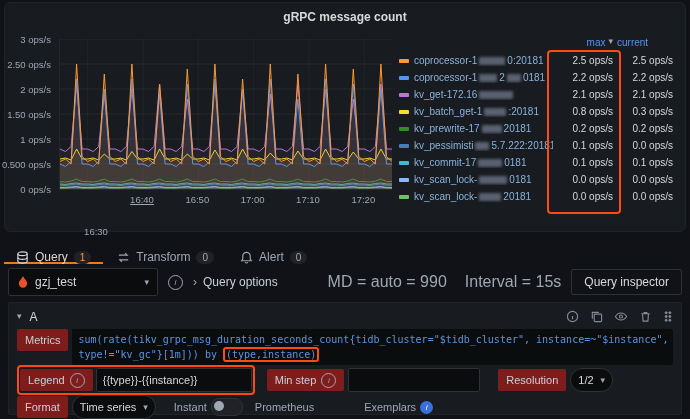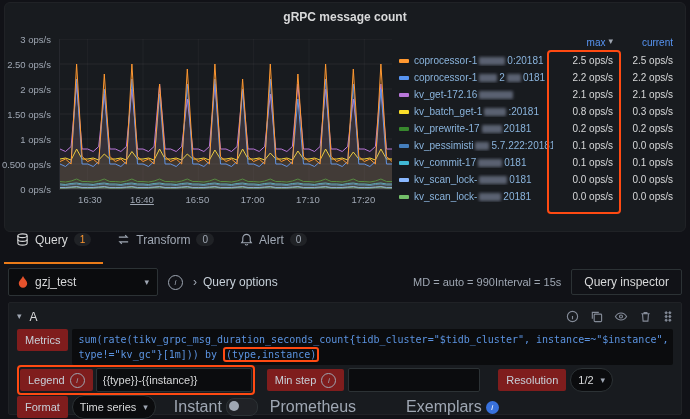--- a/index.html
+++ b/index.html
@@ -14,63 +14,63 @@
   #y-axis{position:absolute;left:4px;top:36px;width:46px;height:150px}
   .ytick{position:absolute;right:4px;font-size:9.5px;color:#9fa7b3;white-space:nowrap}
   .plot{position:absolute;left:54px;top:36px;width:332px;height:150px;border-left:1px solid #26282e;border-bottom:1px solid #26282e}
   #x-axis{position:absolute;left:54px;top:189px;width:332px;height:14px}
   .xtick{position:absolute;top:2px;transform:translateX(-50%);font-size:9.5px;color:#9fa7b3}
   
   .legend{position:absolute;left:394px;top:32px;right:8px;height:192px;font-size:10px}
   .lheader{display:flex;align-items:center;height:15px;margin-bottom:2px}
   .lheader .sp{flex:1}
   .hmax{width:60px;text-align:right;color:#5794f2;cursor:pointer;display:flex;justify-content:flex-end;align-items:flex-start;gap:3px}
-  .hcur{width:56px;text-align:right;color:#5794f2;margin-left:4px;padding-right:4px}
+  .hcur{width:56px;color:#5794f2;margin-left:4px;padding-right:4px}
   .lrow{display:flex;align-items:center;height:17px}
   .swatch{width:10px;height:4px;border-radius:1px;margin-right:5px;flex:none}
   .lname{flex:1;color:#8ab4dd;white-space:nowrap;overflow:hidden;display:flex;align-items:center;gap:2px}
   .lval{width:60px;text-align:right;color:#d8d9da;flex:none}
   .lcur{width:56px;text-align:right;color:#d8d9da;margin-left:4px;padding-right:4px;flex:none}
   .blur{display:inline-block;height:8px;background:#5a6171;border-radius:1px;filter:blur(1.5px);flex:none}
   .annotation{border:2px solid #ff4a12;border-radius:4px;pointer-events:none}
   .legend-annotation{position:absolute;right:56px;top:15px;width:70px;height:160px}
   
   .tabbar{position:absolute;top:233px;left:4px;right:4px;height:31px;display:flex;align-items:stretch;gap:2px}
-  .tab{display:flex;align-items:flex-start;gap:6px;padding:0 12px;color:#9fa7b3;cursor:pointer;font-size:12px}
+  .tab{display:flex;align-items:flex-end;gap:6px;padding:0 12px;color:#9fa7b3;cursor:pointer;font-size:12px}
   .tab svg{stroke:#9fa7b3}
   .tab-active{color:#d8d9da;box-shadow:inset 0 -2px 0 #eb7b18}
   .tab-active svg{stroke:#d8d9da}
   .count{font-size:10px;color:#9fa7b3;background:#202226;border-radius:8px;padding:1px 6px;line-height:11px}
   .count-orange{color:#ff9830}
   
   .ds-row{position:absolute;top:268px;left:8px;right:8px;height:28px;display:flex;align-items:center;gap:10px}
   .ds-picker{display:flex;align-items:center;gap:6px;background:#0b0c0e;border:1px solid #2c3235;border-radius:2px;height:26px;padding:0 8px;width:132px;cursor:pointer}
   .ds-picker .chev{margin-left:auto}
   .i-icon{width:13px;height:13px;border-radius:50%;border:1px solid #9fa7b3;color:#9fa7b3;font-size:8px;
           display:inline-flex;align-items:center;justify-content:center;flex:none;font-style:italic}
   .qopts{display:flex;align-items:center;gap:6px;color:#c7d0d9;cursor:pointer}
   .chev-r{color:#9fa7b3;font-size:12px}
-  .stats{margin-left:auto;color:#9fa7b3;font-size:11px;display:flex;}
+  .stats{margin-left:auto;color:#9fa7b3;font-size:16px;display:flex;gap:18px}
   .inspector{border:1px solid #2c3235;background:transparent;height:26px;padding:0 12px;border-radius:2px;color:#d8d9da;font-size:12px;cursor:pointer;font-family:inherit}
   
   .qcard{position:absolute;left:8px;top:302px;right:8px;bottom:4px;background:#181b1f;border:1px solid #202226;border-radius:2px;padding:4px 8px 2px}
   .qheader{display:flex;align-items:center;height:19px;gap:8px;color:#d8d9da;font-size:12px}
   .qicons{margin-left:auto;display:flex;gap:11px;align-items:center}
   .qicons svg{stroke:#848b98;cursor:pointer}
   .qrow{display:flex;align-items:center;margin-top:3px;gap:4px}
   .qrow-top{align-items:flex-start}
   .label-box{background:#7f1d1d;color:#c7d0d9;font-size:11px;height:22px;display:inline-flex;align-items:center;gap:5px;padding:0 8px;border-radius:2px;flex:none}
   .code-box{flex:1;background:#0b0c0e;border-radius:2px;padding:3px 6px;font-family:"DejaVu Sans Mono",monospace;
             font-size:10px;line-height:15px;color:#5b93e0;overflow:hidden}
   .cl{white-space:nowrap}
   .hl-span{border:2px solid #ff4a12;border-radius:3px;padding:0 1px}
   .hl-wrap{display:inline-flex;align-items:center;border:2px solid #ff4a12;border-radius:4px;padding:1px;gap:3px;margin:-3px 0;flex:none}
   .text-input{background:#0b0c0e;border:1px solid #2c3235;border-radius:2px;height:22px;color:#d8d9da;font-size:11px;padding:0 6px;font-family:inherit}
   .select-box{display:inline-flex;align-items:center;gap:7px;background:#0b0c0e;border:1px solid #2c3235;border-radius:12px;height:22px;padding:0 7px;color:#d8d9da;font-size:11px;cursor:pointer;flex:none}
-  .plain{color:#9fa7b3;font-size:16px}
+  .plain{color:#9fa7b3;font-size:11px}
   .toggle{width:30px;height:16px;border-radius:8px;background:#202226;border:1px solid #2c3235;position:relative;cursor:pointer;flex:none}
   .toggle::after{content:"";position:absolute;left:2px;top:2px;width:10px;height:10px;border-radius:50%;background:#9fa7b3}
   .blue-dot{width:13px;height:13px;border-radius:50%;background:#3871dc;color:#fff;font-size:8px;display:inline-flex;align-items:center;justify-content:center;font-style:italic;cursor:pointer}
   .exemplars{margin-left:46px}
   .ml14{margin-left:14px}.ml8{margin-left:8px}
   .grid{stroke:rgba(204,204,220,0.08);stroke-width:1}
   .gridv{stroke:rgba(204,204,220,0.05);stroke-width:1}
 </style>
 </head>
 <body>
@@ -119,21 +119,21 @@
           <polyline points="0.0,120.0 5.5,119.0 11.1,121.0 16.6,110.0 22.1,120.0 27.7,120.0 33.2,119.0 38.7,121.0 44.3,115.0 49.8,120.0 55.3,120.0 60.9,119.0 66.4,121.0 71.9,112.5 77.5,120.0 83.0,120.0 88.5,119.0 94.1,121.0 99.6,110.0 105.1,120.0 110.7,120.0 116.2,119.0 121.7,121.0 127.3,115.0 132.8,120.0 138.3,120.0 143.9,119.0 149.4,121.0 154.9,111.0 160.5,120.0 166.0,120.0 171.5,119.0 177.1,121.0 182.6,110.0 188.1,120.0 193.7,120.0 199.2,119.0 204.7,121.0 210.3,114.0 215.8,120.0 221.3,120.0 226.9,119.0 232.4,121.0 237.9,112.0 243.5,120.0 249.0,120.0 254.5,119.0 260.1,121.0 265.6,110.0 271.1,120.0 276.7,120.0 282.2,119.0 287.7,121.0 293.3,113.0 298.8,120.0 304.3,120.0 309.9,119.0 315.4,121.0 320.9,110.0 326.5,120.0 332.0,120.0" fill="none" stroke="#fade2a" stroke-width="1"></polyline>
           <polygon points="0.0,110.0 5.5,112.5 11.1,107.5 16.6,45.0 22.1,110.0 27.7,110.0 33.2,112.5 38.7,107.5 44.3,55.0 49.8,110.0 55.3,110.0 60.9,112.5 66.4,107.5 71.9,50.0 77.5,110.0 83.0,110.0 88.5,112.5 94.1,107.5 99.6,45.0 105.1,110.0 110.7,110.0 116.2,112.5 121.7,107.5 127.3,60.0 132.8,110.0 138.3,110.0 143.9,112.5 149.4,107.5 154.9,45.0 160.5,110.0 166.0,110.0 171.5,112.5 177.1,107.5 182.6,50.0 188.1,110.0 193.7,110.0 199.2,112.5 204.7,107.5 210.3,55.0 215.8,110.0 221.3,110.0 226.9,112.5 232.4,107.5 237.9,45.0 243.5,110.0 249.0,110.0 254.5,112.5 260.1,107.5 265.6,50.0 271.1,110.0 276.7,110.0 282.2,112.5 287.7,107.5 293.3,60.0 298.8,110.0 304.3,110.0 309.9,112.5 315.4,107.5 320.9,45.0 326.5,110.0 332.0,110.0 332,150 0,150" fill="#b877d9" opacity="0.07"></polygon>
           <polyline points="0.0,110.0 5.5,112.5 11.1,107.5 16.6,45.0 22.1,110.0 27.7,110.0 33.2,112.5 38.7,107.5 44.3,55.0 49.8,110.0 55.3,110.0 60.9,112.5 66.4,107.5 71.9,50.0 77.5,110.0 83.0,110.0 88.5,112.5 94.1,107.5 99.6,45.0 105.1,110.0 110.7,110.0 116.2,112.5 121.7,107.5 127.3,60.0 132.8,110.0 138.3,110.0 143.9,112.5 149.4,107.5 154.9,45.0 160.5,110.0 166.0,110.0 171.5,112.5 177.1,107.5 182.6,50.0 188.1,110.0 193.7,110.0 199.2,112.5 204.7,107.5 210.3,55.0 215.8,110.0 221.3,110.0 226.9,112.5 232.4,107.5 237.9,45.0 243.5,110.0 249.0,110.0 254.5,112.5 260.1,107.5 265.6,50.0 271.1,110.0 276.7,110.0 282.2,112.5 287.7,107.5 293.3,60.0 298.8,110.0 304.3,110.0 309.9,112.5 315.4,107.5 320.9,45.0 326.5,110.0 332.0,110.0" fill="none" stroke="#b877d9" stroke-width="1"></polyline>
           <polygon points="0.0,125.0 5.5,127.5 11.1,122.5 16.6,40.0 22.1,125.0 27.7,125.0 33.2,127.5 38.7,122.5 44.3,50.0 49.8,125.0 55.3,125.0 60.9,127.5 66.4,122.5 71.9,40.0 77.5,125.0 83.0,125.0 88.5,127.5 94.1,122.5 99.6,55.0 105.1,125.0 110.7,125.0 116.2,127.5 121.7,122.5 127.3,45.0 132.8,125.0 138.3,125.0 143.9,127.5 149.4,122.5 154.9,40.0 160.5,125.0 166.0,125.0 171.5,127.5 177.1,122.5 182.6,50.0 188.1,125.0 193.7,125.0 199.2,127.5 204.7,122.5 210.3,40.0 215.8,125.0 221.3,125.0 226.9,127.5 232.4,122.5 237.9,60.0 243.5,125.0 249.0,125.0 254.5,127.5 260.1,122.5 265.6,40.0 271.1,125.0 276.7,125.0 282.2,127.5 287.7,122.5 293.3,45.0 298.8,125.0 304.3,125.0 309.9,127.5 315.4,122.5 320.9,50.0 326.5,125.0 332.0,125.0 332,150 0,150" fill="#5794f2" opacity="0.07"></polygon>
           <polyline points="0.0,125.0 5.5,127.5 11.1,122.5 16.6,40.0 22.1,125.0 27.7,125.0 33.2,127.5 38.7,122.5 44.3,50.0 49.8,125.0 55.3,125.0 60.9,127.5 66.4,122.5 71.9,40.0 77.5,125.0 83.0,125.0 88.5,127.5 94.1,122.5 99.6,55.0 105.1,125.0 110.7,125.0 116.2,127.5 121.7,122.5 127.3,45.0 132.8,125.0 138.3,125.0 143.9,127.5 149.4,122.5 154.9,40.0 160.5,125.0 166.0,125.0 171.5,127.5 177.1,122.5 182.6,50.0 188.1,125.0 193.7,125.0 199.2,127.5 204.7,122.5 210.3,40.0 215.8,125.0 221.3,125.0 226.9,127.5 232.4,122.5 237.9,60.0 243.5,125.0 249.0,125.0 254.5,127.5 260.1,122.5 265.6,40.0 271.1,125.0 276.7,125.0 282.2,127.5 287.7,122.5 293.3,45.0 298.8,125.0 304.3,125.0 309.9,127.5 315.4,122.5 320.9,50.0 326.5,125.0 332.0,125.0" fill="none" stroke="#5794f2" stroke-width="1"></polyline>
           <polygon points="0.0,122.5 5.5,120.0 11.1,125.0 16.6,25.0 22.1,117.5 27.7,122.5 33.2,120.0 38.7,125.0 44.3,35.0 49.8,117.5 55.3,122.5 60.9,120.0 66.4,125.0 71.9,25.0 77.5,117.5 83.0,122.5 88.5,120.0 94.1,125.0 99.6,45.0 105.1,117.5 110.7,122.5 116.2,120.0 121.7,125.0 127.3,30.0 132.8,117.5 138.3,122.5 143.9,120.0 149.4,125.0 154.9,25.0 160.5,117.5 166.0,122.5 171.5,120.0 177.1,125.0 182.6,40.0 188.1,117.5 193.7,122.5 199.2,120.0 204.7,125.0 210.3,25.0 215.8,117.5 221.3,122.5 226.9,120.0 232.4,125.0 237.9,35.0 243.5,117.5 249.0,122.5 254.5,120.0 260.1,125.0 265.6,25.0 271.1,117.5 276.7,122.5 282.2,120.0 287.7,125.0 293.3,30.0 298.8,117.5 304.3,122.5 309.9,120.0 315.4,125.0 320.9,25.0 326.5,117.5 332.0,122.5 332,150 0,150" fill="#ff9830" opacity="0.07"></polygon>
           <polyline points="0.0,122.5 5.5,120.0 11.1,125.0 16.6,25.0 22.1,117.5 27.7,122.5 33.2,120.0 38.7,125.0 44.3,35.0 49.8,117.5 55.3,122.5 60.9,120.0 66.4,125.0 71.9,25.0 77.5,117.5 83.0,122.5 88.5,120.0 94.1,125.0 99.6,45.0 105.1,117.5 110.7,122.5 116.2,120.0 121.7,125.0 127.3,30.0 132.8,117.5 138.3,122.5 143.9,120.0 149.4,125.0 154.9,25.0 160.5,117.5 166.0,122.5 171.5,120.0 177.1,125.0 182.6,40.0 188.1,117.5 193.7,122.5 199.2,120.0 204.7,125.0 210.3,25.0 215.8,117.5 221.3,122.5 226.9,120.0 232.4,125.0 237.9,35.0 243.5,117.5 249.0,122.5 254.5,120.0 260.1,125.0 265.6,25.0 271.1,117.5 276.7,122.5 282.2,120.0 287.7,125.0 293.3,30.0 298.8,117.5 304.3,122.5 309.9,120.0 315.4,125.0 320.9,25.0 326.5,117.5 332.0,122.5" fill="none" stroke="#ff9830" stroke-width="1"></polyline>
         </svg>
     </div>
     <div id="x-axis">
-        <span class="xtick" style="left: 31px;">16:30</span>
+        <span class="xtick" style="left: 37px; margin-top: 32px;">16:30</span>
         <span class="xtick" style="left: 83px; text-decoration: underline;">16:40</span>
         <span class="xtick" style="left: 138.3px;">16:50</span>
         <span class="xtick" style="left: 193.7px;">17:00</span>
         <span class="xtick" style="left: 249px;">17:10</span>
         <span class="xtick" style="left: 304.3px;">17:20</span>
       </div>
 
     <div class="legend">
       <div class="lheader">
         <span class="sp"></span>

